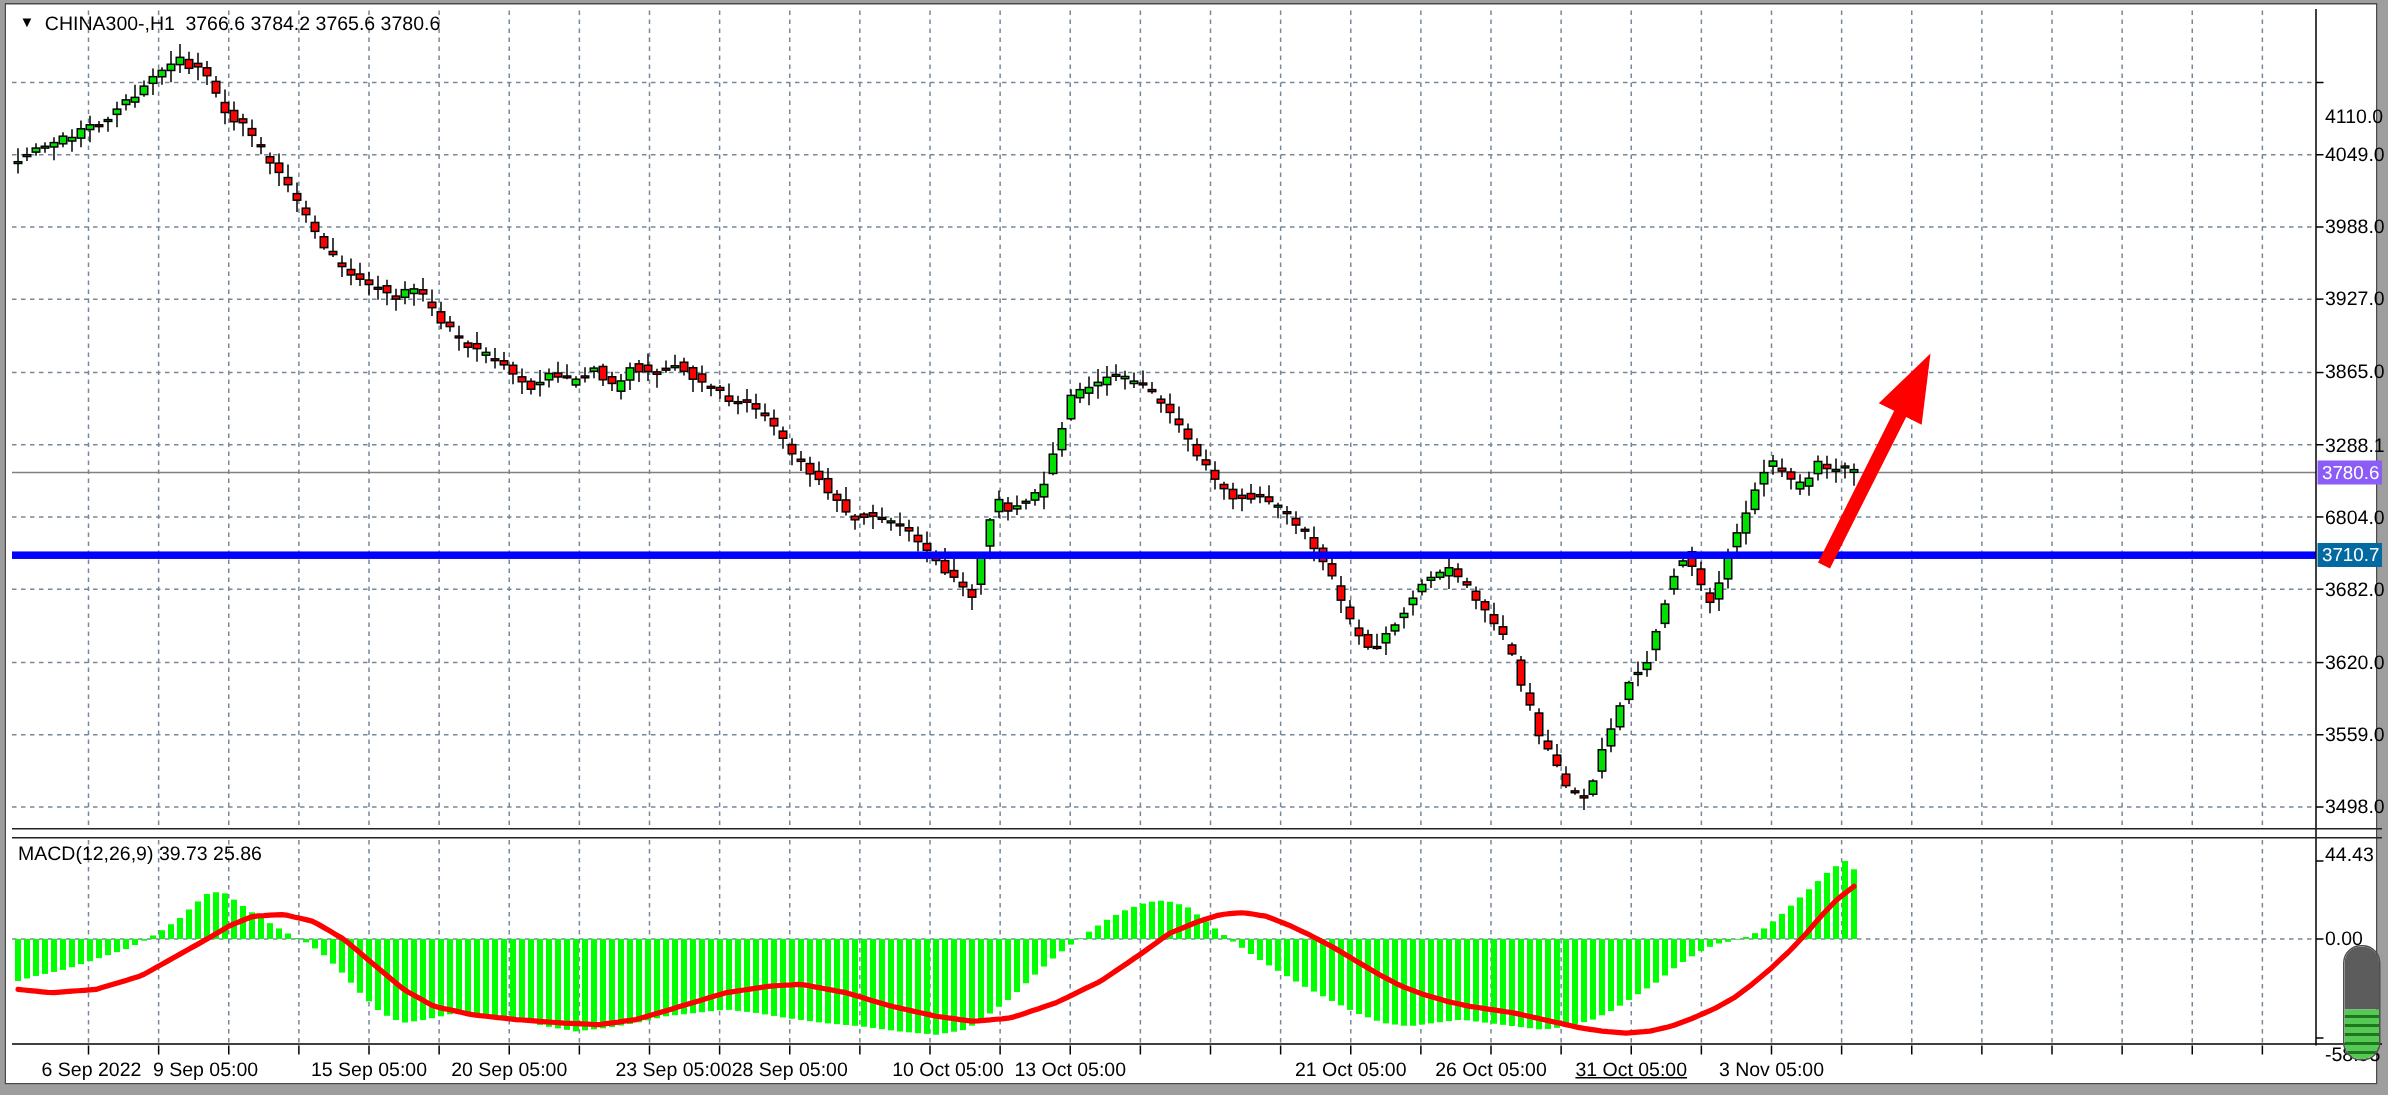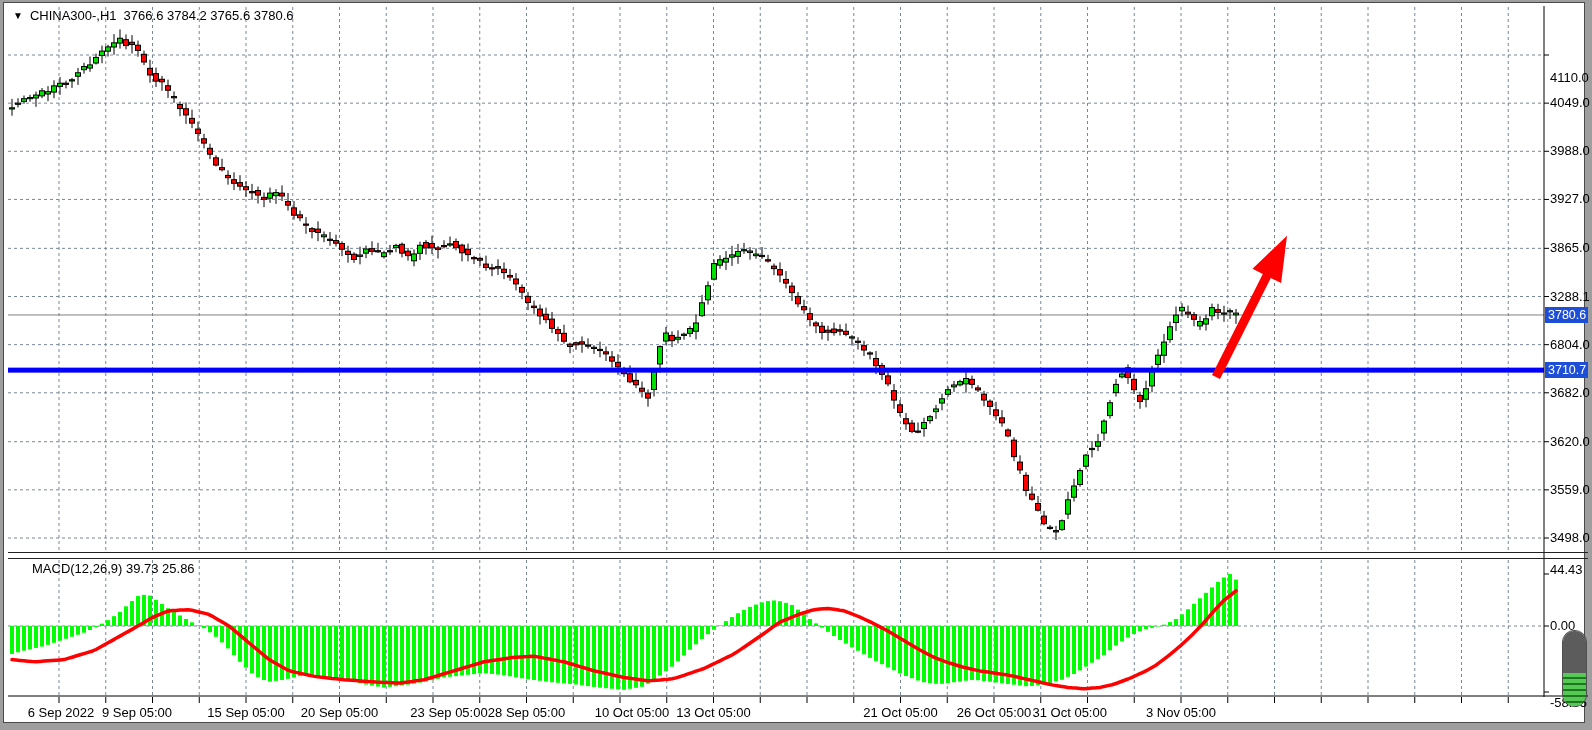--- a/index.html
+++ b/index.html
@@ -3,21 +3,21 @@
 <meta charset="utf-8">
 <style>
   html,body{margin:0;padding:0;}
   body{font-family:"Liberation Sans","DejaVu Sans",sans-serif;background:#9e9e9e;}
   #win{position:relative;width:1592px;height:730px;background:#9e9e9e;overflow:hidden;}
   #inner{position:absolute;left:3px;top:2px;width:1582px;height:721px;background:#ffffff;border:1px solid #4a4a4a;box-sizing:border-box;}
   #chart-svg{position:absolute;left:0;top:0;}
   .lbl{position:absolute;color:#000;font-size:13px;line-height:16px;white-space:nowrap;}
   #header{position:absolute;left:9px;top:5px;display:flex;align-items:center;gap:7px;font-size:13px;color:#000;}
   #header .tri{font-size:10px;cursor:pointer;}
-  #macd-label{position:absolute;left:8px;top:558px;font-size:13px;color:#000;margin-left:20px;}
+  #macd-label{position:absolute;left:8px;top:558px;font-size:13px;color:#000;}
   .price-tag{position:absolute;left:1541px;width:43px;height:16px;color:#fff;font-size:12.5px;line-height:16px;padding-left:3px;box-sizing:border-box;}
   #scroll-thumb{position:absolute;left:1558px;top:627px;width:25px;height:77px;border-radius:12px;overflow:hidden;border:1px solid #4f4f4f;box-sizing:border-box;}
   #scroll-thumb .thumb-top{height:42px;background:#5c5c5c;}
   #scroll-thumb .thumb-stripes{height:35px;background:repeating-linear-gradient(180deg,#55c855 0px,#55c855 4px,#1d781d 4px,#1d781d 6px);}
   .tick-label{position:absolute;}
 </style>
 </head>
 <body>
 
 <div id="win">
@@ -771,22 +771,22 @@
       </svg>
 
     <div id="header">
       <span class="tri">▼</span>
       <span>CHINA300-,H1</span>
       <span>3766.6 3784.2 3765.6 3780.6</span>
     </div>
 
     <div id="macd-label">MACD(12,26,9) 39.73 25.86</div>
 
-    <div class="price-tag" style="top:304px;background:#1d4ed8;">3780.6</div>
-    <div class="price-tag" style="top:359px;background:#1d4ed8;">3710.7</div>
+    <div class="price-tag" style="top:304px;background:#8b5cf6;">3780.6</div>
+    <div class="price-tag" style="top:359px;background:#0369a1;">3710.7</div>
 
     <div id="labels-layer">
         <div class="lbl tick-label" style="left: 1546px; top: 44px; margin-top: 23px;">4110.0</div>
         <div class="lbl tick-label" style="left: 1546px; top: 92.1422px;">4049.0</div>
         <div class="lbl tick-label" style="left: 1546px; top: 140.284px;">3988.0</div>
         <div class="lbl tick-label" style="left: 1546px; top: 188.426px; text-align: right;">3927.0</div>
         <div class="lbl tick-label" style="left: 1546px; top: 237.358px;">3865.0</div>
         <div class="lbl tick-label" style="left: 1546px; top: 285.5px;">3288.1</div>
         <div class="lbl tick-label" style="left: 1546px; top: 333.642px;">6804.0</div>
         <div class="lbl tick-label" style="left: 1546px; top: 381.784px;">3682.0</div>
@@ -800,21 +800,21 @@
         <div class="lbl tick-label" style="left: 78px; top: 702px; width: 110px; text-align: center;">9 Sep 05:00</div>
         <div class="lbl tick-label" style="left: 187px; top: 702px; width: 110px; text-align: center;">15 Sep 05:00</div>
         <div class="lbl tick-label" style="left: 280.5px; top: 702px; width: 110px; text-align: center;">20 Sep 05:00</div>
         <div class="lbl tick-label" style="left: 374px; top: 702px; width: 110px; text-align: center; margin-left: 16px;">23 Sep 05:00</div>
         <div class="lbl tick-label" style="left: 467.5px; top: 702px; width: 110px; text-align: center;">28 Sep 05:00</div>
         <div class="lbl tick-label" style="left: 561px; top: 702px; width: 110px; text-align: center; padding-left: 12px;">10 Oct 05:00</div>
         <div class="lbl tick-label" style="left: 654.5px; top: 702px; width: 110px; text-align: center;">13 Oct 05:00</div>
         <div class="lbl tick-label" style="left: 748px; top: 702px; width: 110px; text-align: center; margin-top: 44px;">18 Oct 05:00</div>
         <div class="lbl tick-label" style="left: 841.5px; top: 702px; width: 110px; text-align: center;">21 Oct 05:00</div>
         <div class="lbl tick-label" style="left: 935px; top: 702px; width: 110px; text-align: center;">26 Oct 05:00</div>
-        <div class="lbl tick-label" style="left: 1028.5px; top: 702px; width: 110px; text-align: left;">31 Oct 05:00</div>
+        <div class="lbl tick-label" style="left: 1028.5px; top: 702px; width: 110px; text-align: center; text-decoration: underline;">31 Oct 05:00</div>
         <div class="lbl tick-label" style="left: 1122px; top: 702px; width: 110px; text-align: center;">3 Nov 05:00</div>
       </div>
 
     <div id="scroll-thumb">
       <div class="thumb-top"></div>
       <div class="thumb-stripes"></div>
     </div>
   </div>
 </div>
 

